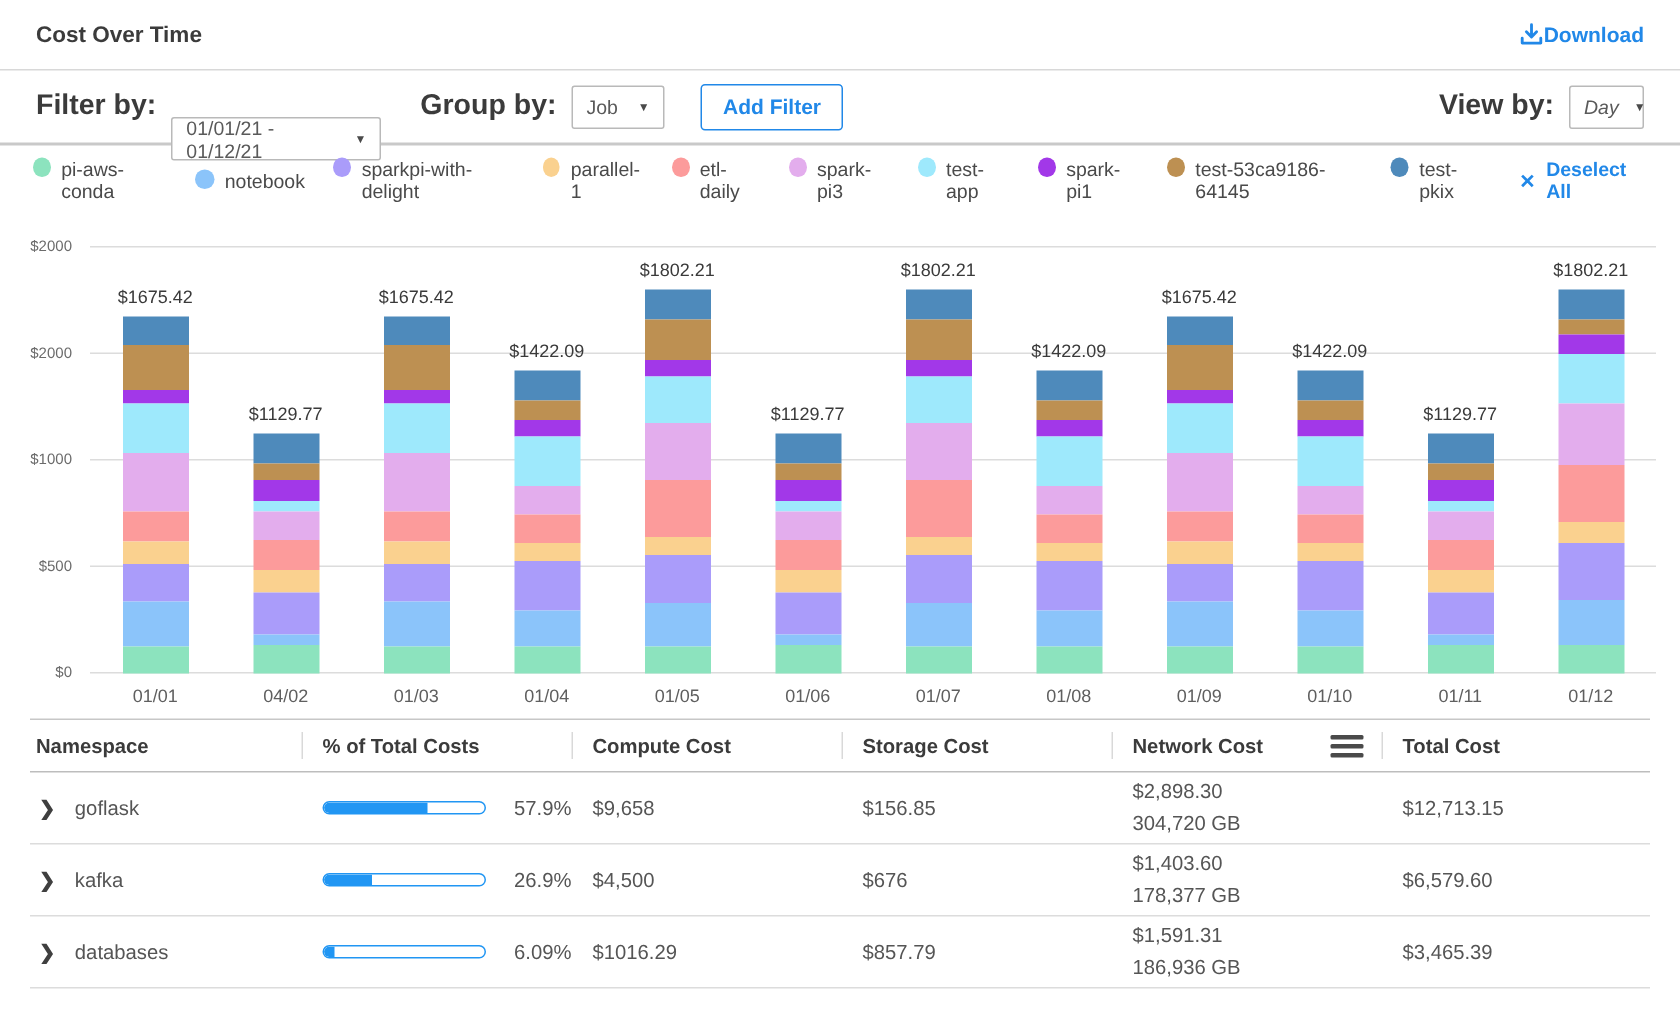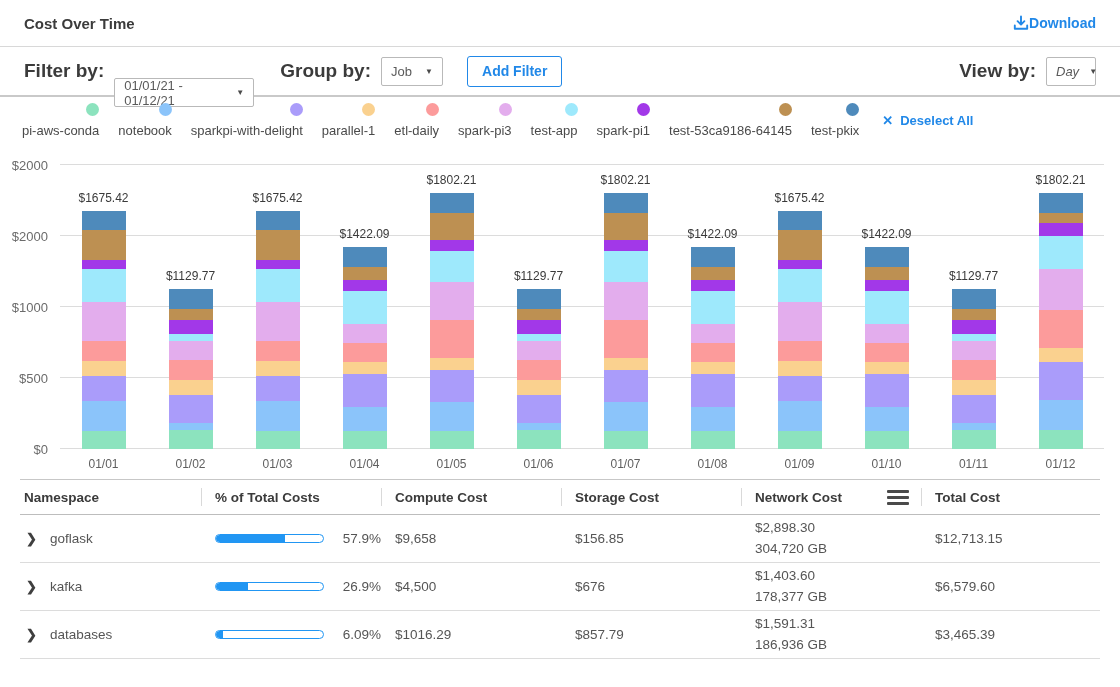--- a/index.html
+++ b/index.html
@@ -24,35 +24,35 @@
   .date-select { width:140px; margin-right:26px;margin-top:43px; }
   .group-select { width:62px; margin-right:24px; }
   .view-select  { width:50px;font-style:italic; }
   .add-filter-btn { border:1px solid #2188e8; border-radius:3px; background:#fff;
     color:#2188e8; font-size:14px; font-weight:bold; height:31px; padding:0 14px;
     cursor:pointer; font-family:"Liberation Sans", sans-serif; }
   .fb-spacer { flex:1; }
 
   
   .legend-bar { height:46px; padding:0 22px; display:flex; align-items:center; }
-  .legend-item { display:flex; align-items:flex-end; gap:7px; margin-right:19px;
-    cursor:pointer;flex-direction:column; }
+  .legend-item { display:flex; align-items:flex-start; gap:7px; margin-right:19px;
+    cursor:pointer; }
   .legend-dot { width:13px; height:13px; border-radius:50%; }
   .legend-label { font-size:13px; color:#4a4a4a; }
   .deselect-all { display:flex; align-items:center; gap:7px; color:#2188e8;
     font-size:13px; font-weight:bold; cursor:pointer; margin-left:4px; }
   .deselect-x { font-size:13px; font-weight:bold; }
 
   
   .chart-section { position:relative; height:332px; }
   .chart-plot { position:absolute; left:60px; right:16px; top:22px; height:284px; }
   .gridline { position:absolute; left:0; right:0; height:0;
     border-top:1px solid #dcdcdc; }
   .y-labels { position:absolute; left:0; top:22px; width:48px; height:284px; }
-  .y-tick { position:absolute; right:0; font-size:13px; color:#6b6b6b;
+  .y-tick { position:absolute; right:0; font-size:10px; color:#6b6b6b;
     transform:translateY(-6px); }
   .bars-row { position:absolute; left:0; right:0; bottom:0; top:0; display:flex; }
   .bar-slot { flex:1; display:flex; flex-direction:column; align-items:center;
     justify-content:flex-end; height:100%; }
   .bar-total { font-size:12px; color:#3a3a3a; margin-bottom:6px; white-space:nowrap; }
   .bar-stack { width:44px; display:flex; flex-direction:column-reverse; }
   .bar-seg { width:100%; }
   .x-labels { position:absolute; left:60px; right:16px; top:314px; display:flex; }
   .x-tick { flex:1; text-align:center; font-size:12px; color:#5f5f5f; }
 
@@ -359,21 +359,21 @@
             <div class="bar-seg" style="height: 33.796px; background: rgb(158, 233, 252);"></div>
             <div class="bar-seg" style="height: 12.496px; background: rgb(162, 56, 232);"></div>
             <div class="bar-seg" style="height: 9.94px; background: rgb(189, 144, 82);"></div>
             <div class="bar-seg" style="height: 19.9098px; background: rgb(78, 138, 187);"></div>
           </div>
         </div>
       </div>
     </div>
   <div class="x-labels" id="x-labels">
       <div class="x-tick">01/01</div>
-      <div class="x-tick">01/02</div>
+      <div class="x-tick">04/02</div>
       <div class="x-tick">01/03</div>
       <div class="x-tick">01/04</div>
       <div class="x-tick">01/05</div>
       <div class="x-tick">01/06</div>
       <div class="x-tick">01/07</div>
       <div class="x-tick">01/08</div>
       <div class="x-tick">01/09</div>
       <div class="x-tick">01/10</div>
       <div class="x-tick">01/11</div>
       <div class="x-tick">01/12</div>

